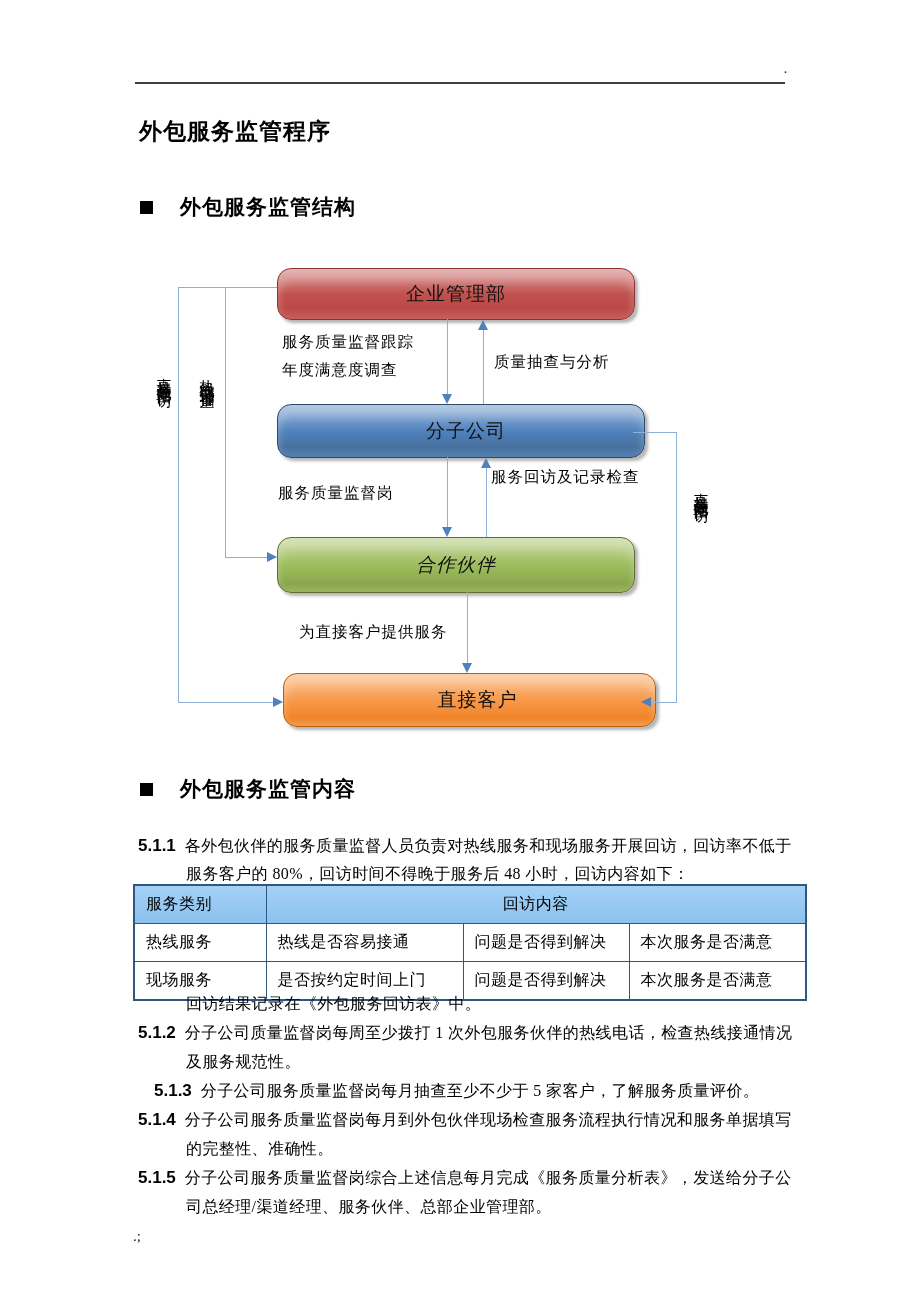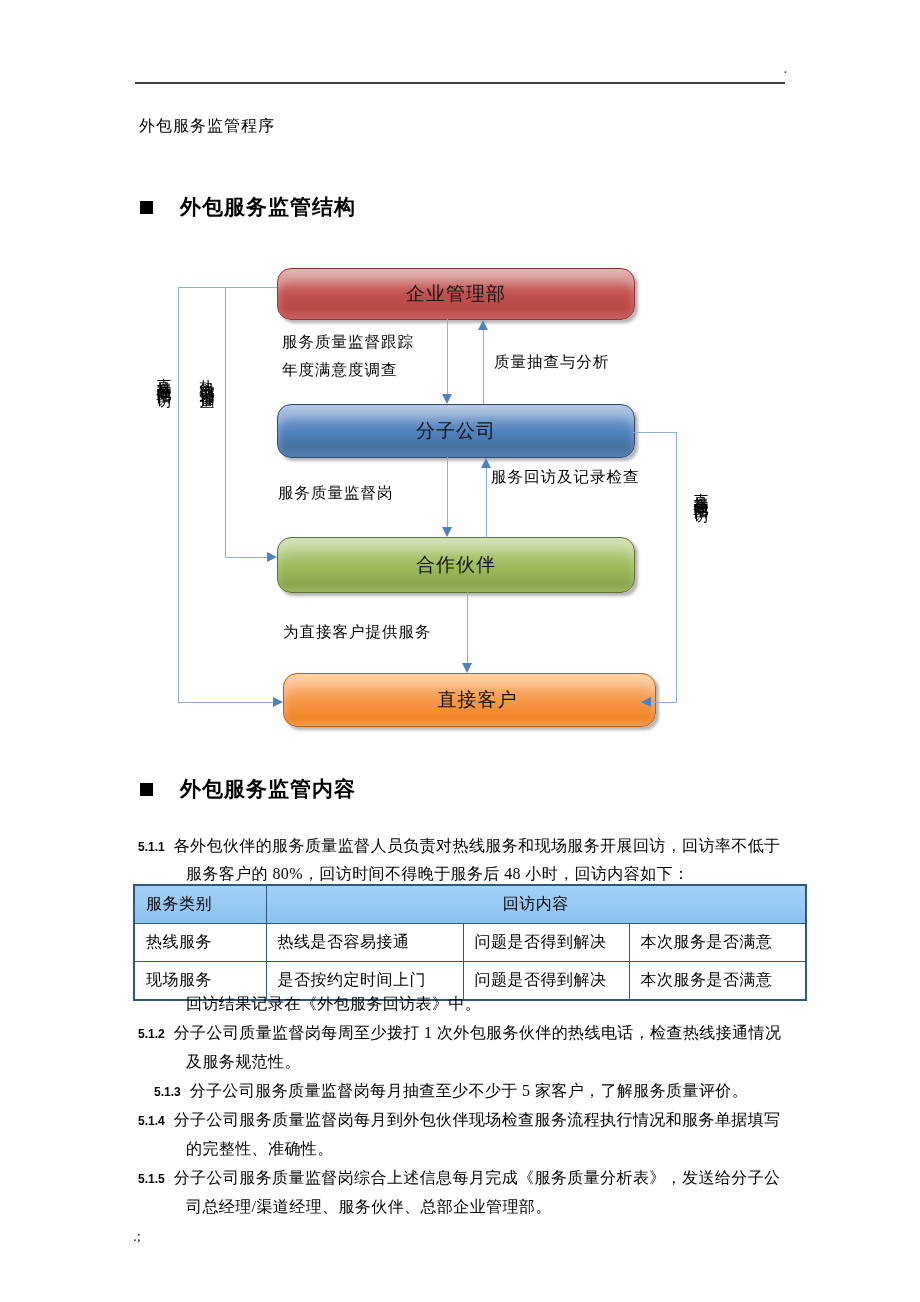--- a/index.html
+++ b/index.html
@@ -3,48 +3,48 @@
 <meta charset="utf-8">
 <style>
   html,body{margin:0;padding:0;background:#888;}
   .page{
     position:relative;width:920px;height:1302px;margin:0 auto;background:#ffffff;
     font-family:"Liberation Serif","DejaVu Serif",serif;color:#000;overflow:hidden;
   }
   
   .top-rule{position:absolute;left:135px;top:82px;width:650px;height:2px;background:#3f3f3f;}
   .corner-mark{position:absolute;left:783px;top:64px;font-size:15px;color:#333;}
-  .doc-title{position:absolute;left:139px;top:116px;font-size:16px;font-weight:normal;letter-spacing:1px;text-align:right;}
+  .doc-title{position:absolute;left:139px;top:116px;font-size:23px;font-weight:bold;letter-spacing:1px;text-align:right;}
   .sec-head{position:absolute;left:140px;display:flex;align-items:center;}
   .sec-bullet{width:13px;height:13px;background:#000;margin-right:27px;flex:none;}
   .sec-text{font-size:21px;font-weight:bold;letter-spacing:1px;}
   
   .node{
     position:absolute;border-radius:14px;display:flex;align-items:center;justify-content:center;
     font-size:19px;color:#111;letter-spacing:1px;
     box-shadow:3px 3px 3px rgba(90,90,90,.45), inset 0 12px 10px rgba(255,255,255,.30);
   }
   .node-red{background:linear-gradient(180deg,#d99694 0%,#c0504d 52%,#bb4a47 80%,#c8615e 100%);border:1px solid #8e3331;}
-  .node-blue{background:linear-gradient(180deg,#95b3d7 0%,#4f81bd 52%,#47719f 80%,#5480b2 100%);border:1px solid #30496b;}
+  .node-blue{background:linear-gradient(180deg,#95b3d7 0%,#4f81bd 52%,#47719f 80%,#5480b2 100%);border:1px solid #30496b;padding-left:10px;}
   .node-green{background:linear-gradient(180deg,#c3d69b 0%,#9bbb59 55%,#89a64e 85%,#9cb45f 100%);border:1px solid #5c7031;}
   .node-orange{background:linear-gradient(180deg,#fbc08b 0%,#f79646 55%,#ef8428 85%,#f29c51 100%);border:1px solid #b45f11;padding-left:16px;}
   .cline{position:absolute;background:#8eafd6;}
   .ah{position:absolute;width:0;height:0;}
   .ah-down{border-left:5px solid transparent;border-right:5px solid transparent;border-top:10px solid #4f81bd;}
   .ah-up{border-left:5px solid transparent;border-right:5px solid transparent;border-bottom:10px solid #4f81bd;}
   .ah-right{border-top:5px solid transparent;border-bottom:5px solid transparent;border-left:10px solid #4f81bd;}
   .ah-left{border-top:5px solid transparent;border-bottom:5px solid transparent;border-right:10px solid #4f81bd;}
   .elabel{position:absolute;font-size:15.5px;letter-spacing:1px;white-space:nowrap;}
   .vlabel{
     position:absolute;font-size:15px;letter-spacing:2px;white-space:nowrap;
     writing-mode:vertical-rl;text-orientation:upright;
   }
   
   .pline{position:absolute;font-size:16px;white-space:nowrap;letter-spacing:.4px;display:flex;align-items:baseline;}
-  .num{font-family:"Liberation Sans","DejaVu Sans",sans-serif;font-size:12px;font-weight:bold;margin-right:9px;letter-spacing:0;}
+  .num{font-family:"Liberation Sans","DejaVu Sans",sans-serif;font-size:17px;font-weight:bold;margin-right:9px;letter-spacing:0;}
   
   table.review{
     position:absolute;left:133px;top:884px;width:672px;border-collapse:collapse;table-layout:fixed;
     font-size:16px;letter-spacing:.5px;
   }
   table.review td{border:1px solid #30587e;padding:0 0 0 11px;height:37px;background:#fff;}
   table.review tr.thead td{
     height:31px;background:linear-gradient(180deg,#a5d0f6 0%,#8ac2ef 100%);
   }
   table.review td.center{text-align:center;padding:3px;}
@@ -64,21 +64,21 @@
     <span class="sec-bullet"></span>
     <span class="sec-text">外包服务监管结构</span>
   </div>
 
   <div class="node node-red" style="left:277px;top:268px;width:356px;height:50px;">
     <span>企业管理部</span>
   </div>
   <div class="node node-blue" style="left:277px;top:404px;width:356px;height:52px;">
     <span>分子公司</span>
   </div>
-  <div class="node node-green" style="left:277px;top:537px;width:356px;height:54px;">
+  <div class="node node-green" style="left:277px;top:537px;width:356px;height:54px;font-style:italic;">
     <span>合作伙伴</span>
   </div>
   <div class="node node-orange" style="left:283px;top:673px;width:355px;height:52px;">
     <span>直接客户</span>
   </div>
 
   <div class="cline" style="left:447px;top:319px;width:1px;height:76px;"></div>
   <div class="ah ah-down" style="left:442px;top:394px;"></div>
 
   <div class="ah ah-up" style="left:478px;top:320px;"></div>
@@ -105,21 +105,21 @@
   <div class="cline" style="left:633px;top:432px;width:43px;height:1px;"></div>
   <div class="cline" style="left:676px;top:432px;width:1px;height:271px;"></div>
   <div class="cline" style="left:650px;top:702px;width:27px;height:1px;"></div>
   <div class="ah ah-left" style="left:641px;top:697px;"></div>
 
   <div class="elabel" style="left:282px;top:332px;">服务质量监督跟踪</div>
   <div class="elabel" style="left:282px;top:360px;">年度满意度调查</div>
   <div class="elabel" style="left:494px;top:352px;">质量抽查与分析</div>
   <div class="elabel" style="left:278px;top:483px;">服务质量监督岗</div>
   <div class="elabel" style="left:491px;top:467px;">服务回访及记录检查</div>
-  <div class="elabel" style="left:283px;top:622px;">为直接客户提供服务</div>
+  <div class="elabel" style="left:299px;top:622px;">为直接客户提供服务</div>
 
   <div class="vlabel" style="left:154px;top:366px;height:140px;">直接客户电话回访</div>
   <div class="vlabel" style="left:197px;top:368px;height:140px;">热线电话记录抽查</div>
   <div class="vlabel" style="left:691px;top:481px;height:142px;">直接客户电话回访</div>
 
   <div class="sec-head" style="top:775px;">
     <span class="sec-bullet"></span>
     <span class="sec-text">外包服务监管内容</span>
   </div>
 

